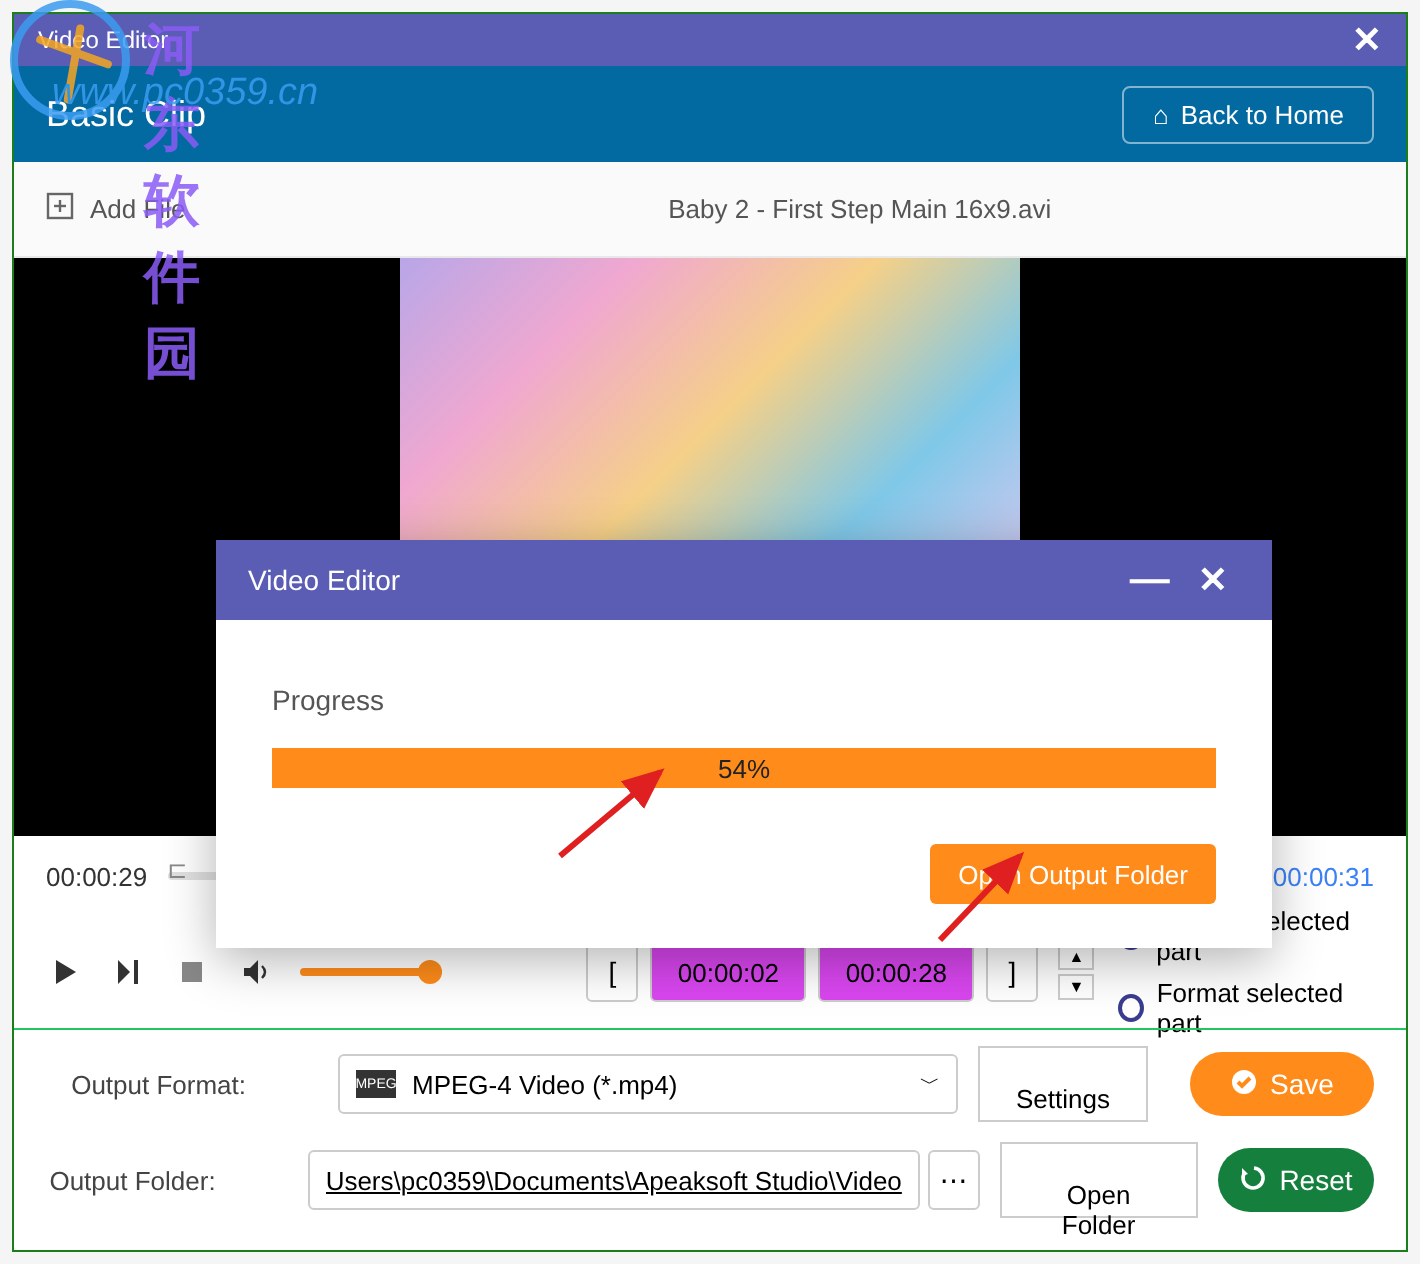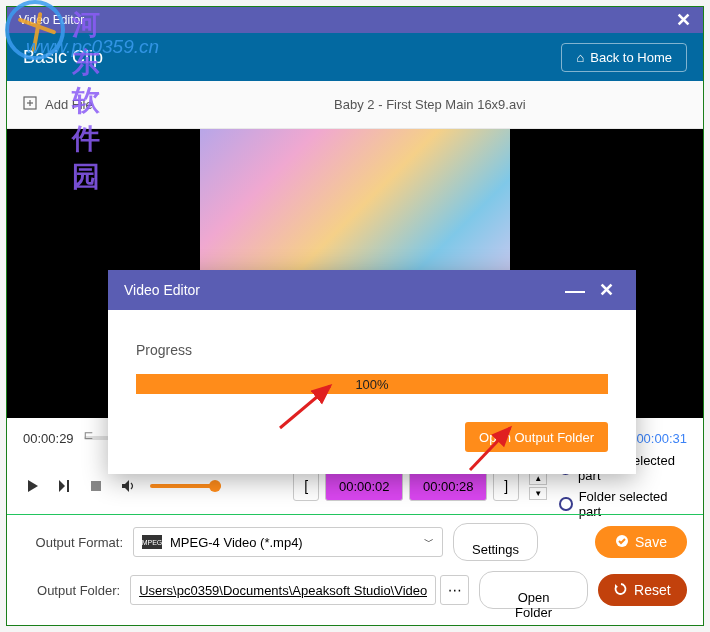--- a/index.html
+++ b/index.html
@@ -49,28 +49,28 @@
 .spin-btn { width: 18px; height: 13px; border: 1px solid #ccc; background: #fff; font-size: 8px; display:flex; align-items:center; justify-content:center; cursor:pointer; }
 
 .radio-col { margin-left: auto; display: flex; flex-direction: column; gap: 6px; font-size: 13px; }
 .radio-item { display: flex; align-items: center; gap: 6px; cursor: pointer; }
 .radio-dot { width: 14px; height: 14px; border-radius: 50%; border: 2px solid #3a3d8f; display: inline-flex; align-items:center; justify-content:center; }
 .radio-dot.checked::after { content:""; width: 8px; height: 8px; background: #3a3d8f; border-radius: 50%; }
 
 .output-rows { padding: 8px 16px 16px; display: flex; flex-direction: column; gap: 10px; border-top: 1px solid #22c55e;}
 .out-row { display: flex; align-items: center; gap: 10px; font-size: 13px; }
 .out-label { width: 100px; text-align: right; color: #444; }
-.format-select, .folder-input { flex: 1; height: 30px; border: 1px solid #ccc; border-radius: 3px; background: #fff; display: flex; align-items: center; padding: 0 8px; gap: 8px; max-width: 310px; }
+.format-select, .folder-input { flex: 1; height: 30px; border: 1px solid #ccc; border-radius: 3px; background: #fff; display: flex; align-items: center; padding: 0 8px; gap: 8px; max-width: 310px; margin-left: 36px; }
 .format-icon { width: 20px; height: 14px; background: #333; color: #fff; font-size: 7px; display:flex; align-items:center; justify-content:center; }
 .format-select .chev { margin-left: auto; font-size: 10px; }
-.settings-btn, .open-folder-btn { height: 30px; padding: 18px 18px; border: 1px solid #ccc; background: #fff; border-radius: 14px; font-size: 13px; cursor: pointer; }
+.settings-btn, .open-folder-btn { height: 30px; padding: 18px 18px; border: 1px solid #ccc; background: #fff; border-radius: 0; font-size: 13px; cursor: pointer; }
 .more-btn { width: 30px; height: 30px; border: 1px solid #ccc; background: #fff; border-radius: 3px; display:flex; align-items:center; justify-content:center; font-size: 14px; cursor:pointer; margin-left: -6px;}
 .save-btn, .reset-btn { width: 92px; height: 32px; border: none; border-radius: 16px; color: #fff; font-size: 14px; display: flex; align-items: center; justify-content: center; gap: 6px; cursor: pointer; margin-left: auto; }
 .save-btn { background: #ff8c1a; }
-.reset-btn { background: #c2410c; }
+.reset-btn { background: #15803d; }
 
 .modal { position: absolute; left: 108px; top: 270px; width: 528px; background: #fff; box-shadow: 0 6px 24px rgba(0,0,0,0.3); z-index: 20; }
 .modal-title { height: 40px; background: #5a5db3; color: #fff; display: flex; align-items: center; padding: 0 16px; font-size: 14px; }
 .modal-title .min { margin-left: auto; font-size: 20px; cursor:pointer; padding: 0 8px; font-weight:bold; }
 .modal-title .x { font-size: 18px; cursor:pointer; padding: 0 6px; font-weight:bold; }
 .modal-body { padding: 32px 28px 22px; }
 .progress-label { font-size: 14px; color: #555; margin-bottom: 16px; }
 .progress-bar { height: 20px; background: #ff8c1a; display: flex; align-items: center; justify-content: center; color: #222; font-size: 13px; font-weight: 500; }
 .modal-actions { display: flex; justify-content: flex-end; margin-top: 28px; }
 .open-output-btn { height: 30px; padding: 0 14px; background: #ff8c1a; color: #fff; border: none; border-radius: 3px; font-size: 13px; cursor: pointer; }
@@ -168,21 +168,21 @@
       </div>
     </div>
 
     <div class="radio-col">
       <div class="radio-item">
         <span class="radio-dot checked"></span>
         <span>Remain selected part</span>
       </div>
       <div class="radio-item">
         <span class="radio-dot"></span>
-        <span>Folder selected part</span>
+        <span>Format selected part</span>
       </div>
     </div>
   </div>
 
   <div class="output-rows">
     <div class="out-row">
       <span class="out-label">Output Format:</span>
       <div class="format-select">
         <span class="format-icon">MPEG</span>
         <span>MPEG-4 Video (*.mp4)</span>
@@ -222,21 +222,21 @@
 
 <div class="modal">
   <div class="modal-title">
     <span>Video Editor</span>
     <span class="min">—</span>
     <span class="x">✕</span>
   </div>
   <div class="modal-body">
     <div class="progress-label">Progress</div>
     <div class="progress-bar">
-      <span>100%</span>
+      <span>54%</span>
     </div>
     <div class="modal-actions">
       <button class="open-output-btn">Open Output Folder</button>
     </div>
   </div>
 </div>
 
 <div class="arrow" style="left:270px; top:378px;">
   <svg width="80" height="60">
       <defs>

